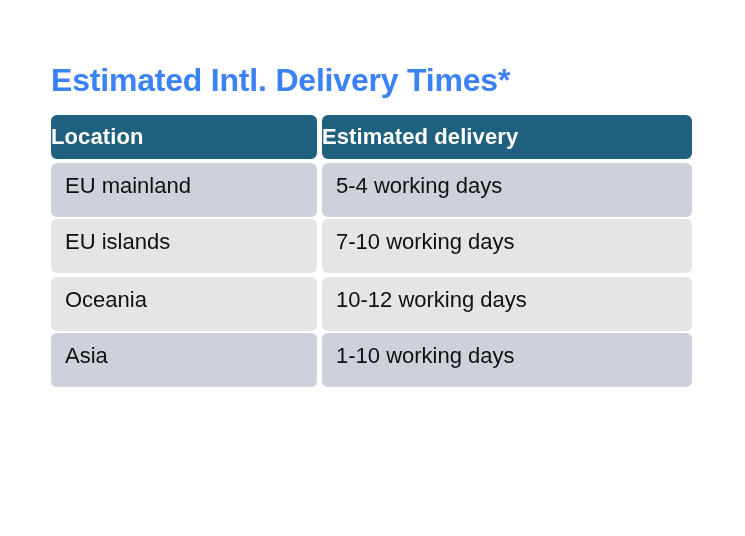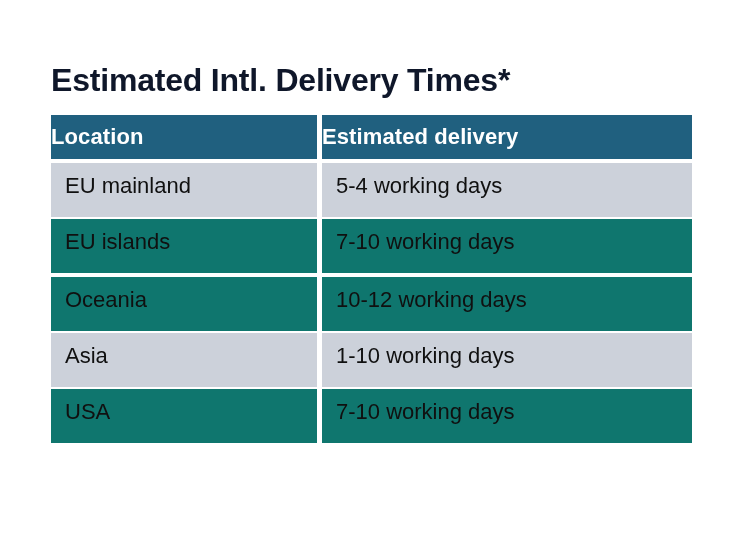--- a/index.html
+++ b/index.html
@@ -23,21 +23,21 @@
   }
 
   
   .page-title {
     position: absolute;
     left: 51px;
     top: 38px;
     font-size: 32px;
     font-weight: 700;
     letter-spacing: -0.2px;
-    color: #0f172a;
+    color: #3b82f6;
     white-space: nowrap;
     line-height: 42px;
   }
 
   
   .delivery-table {
     position: absolute;
     left: 51px;
     top: 115px;
     width: 641px;
@@ -48,20 +48,21 @@
 
   .delivery-table col.col-location { width: 266px; }
   .delivery-table col.col-gap      { width:   5px; }
   .delivery-table col.col-delivery { width: 370px; }
 
   .delivery-table th,
   .delivery-table td {
     padding: 0;
     margin: 0;
     vertical-align: middle;
+    border-radius: 6px;
   }
 
   .gap-cell {
     background: #ffffff;
     padding: 0;
   }
 
   
   thead th {
     background: #20607f;
@@ -88,21 +89,21 @@
   tbody td.data-cell {
     height: 46px;
     font-size: 22px;
     font-weight: 400;
     color: #101010;
     padding: 0 0 8px 14px;
     white-space: nowrap;
   }
 
   tbody tr.row-dark td.data-cell { background: #ccd1da; }
-  tbody tr.row-light td.data-cell { background: #0f766e; margin-top: 16px; }
+  tbody tr.row-light td.data-cell { background: #e5e5e5; margin-top: 16px; }
 
   tbody tr.row-sep td {
     height: 2px;
     background: #ffffff;
     padding: 0;
     font-size: 0;
     line-height: 0;
   }
 
   
@@ -189,22 +190,17 @@
         <td class="data-cell">Asia</td>
         <td class="gap-cell"></td>
         <td class="data-cell">1-10 working days</td>
       </tr>
       <tr class="row-sep">
         <td></td>
         <td class="gap-cell"></td>
         <td></td>
       </tr>
 
-      <tr class="row-light">
-        <td class="data-cell">USA</td>
-        <td class="gap-cell"></td>
-        <td class="data-cell">7-10 working days</td>
-      </tr>
     </tbody>
   </table>
 
 
 </div>
 
 </body></html>

